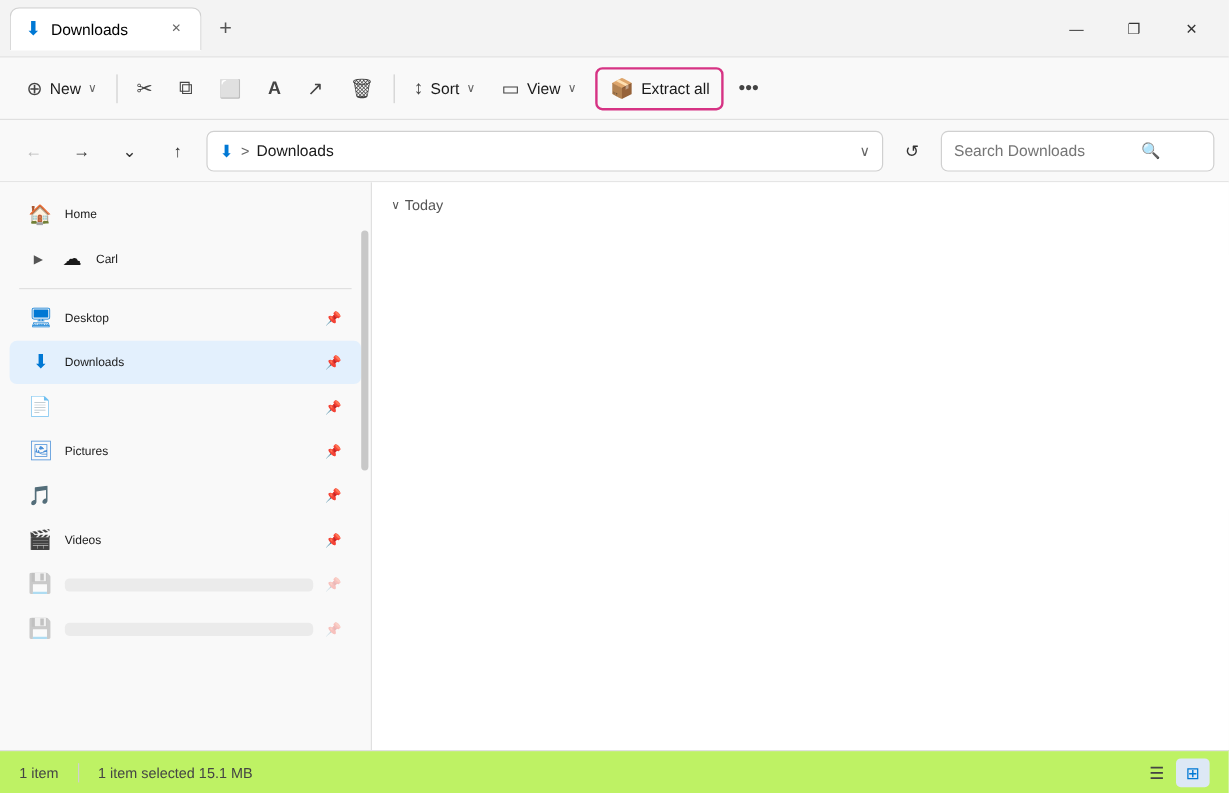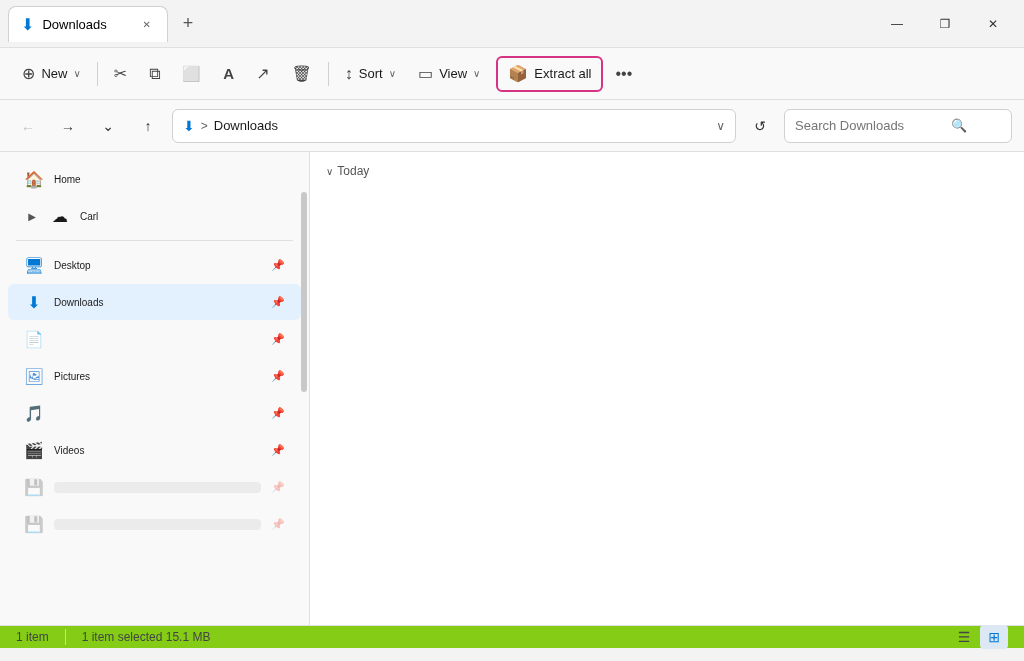--- a/index.html
+++ b/index.html
@@ -113,21 +113,21 @@
       position: absolute; left: 50%; top: 50%; transform: translate(-50%, -40%);
       display: flex; flex-direction: column; align-items: center; gap: 1px;
     }
     .zip-line { width: 18px; height: 3px; background: rgba(0,0,0,0.25); border-radius: 1px; }
     .zip-line:nth-child(even) { background: rgba(255,255,255,0.5); width: 14px; }
     .zip-pull { width: 8px; height: 12px; background: #b8860b; border-radius: 2px; margin-top: 2px; }
     .file-name { font-size: 12px; text-align: center; color: #1a1a1a; margin-top: 4px; word-break: break-word; }
 
     
     .status-bar {
-      display: flex; align-items: center; height: 23px; background: #84cc16;
+      display: flex; align-items: center; height: 36px; background: #bef264;
       border-top: 1px solid #e0e0e0; padding: 0 16px; gap: 16px;
     }
     .status-text { font-size: 12px; color: #444; }
     .status-divider { width: 1px; height: 16px; background: #d0d0d0; }
     .status-spacer { flex: 1; }
     .view-btns { display: flex; gap: 2px; }
     .view-btn { width: 28px; height: 24px; display: flex; align-items: center; justify-content: center; border: none; background: transparent; border-radius: 4px; cursor: pointer; font-size: 14px; color: #444; }
     .view-btn.active { background: #dde8f5; color: #0078d4; }
   </style>
 </head>

